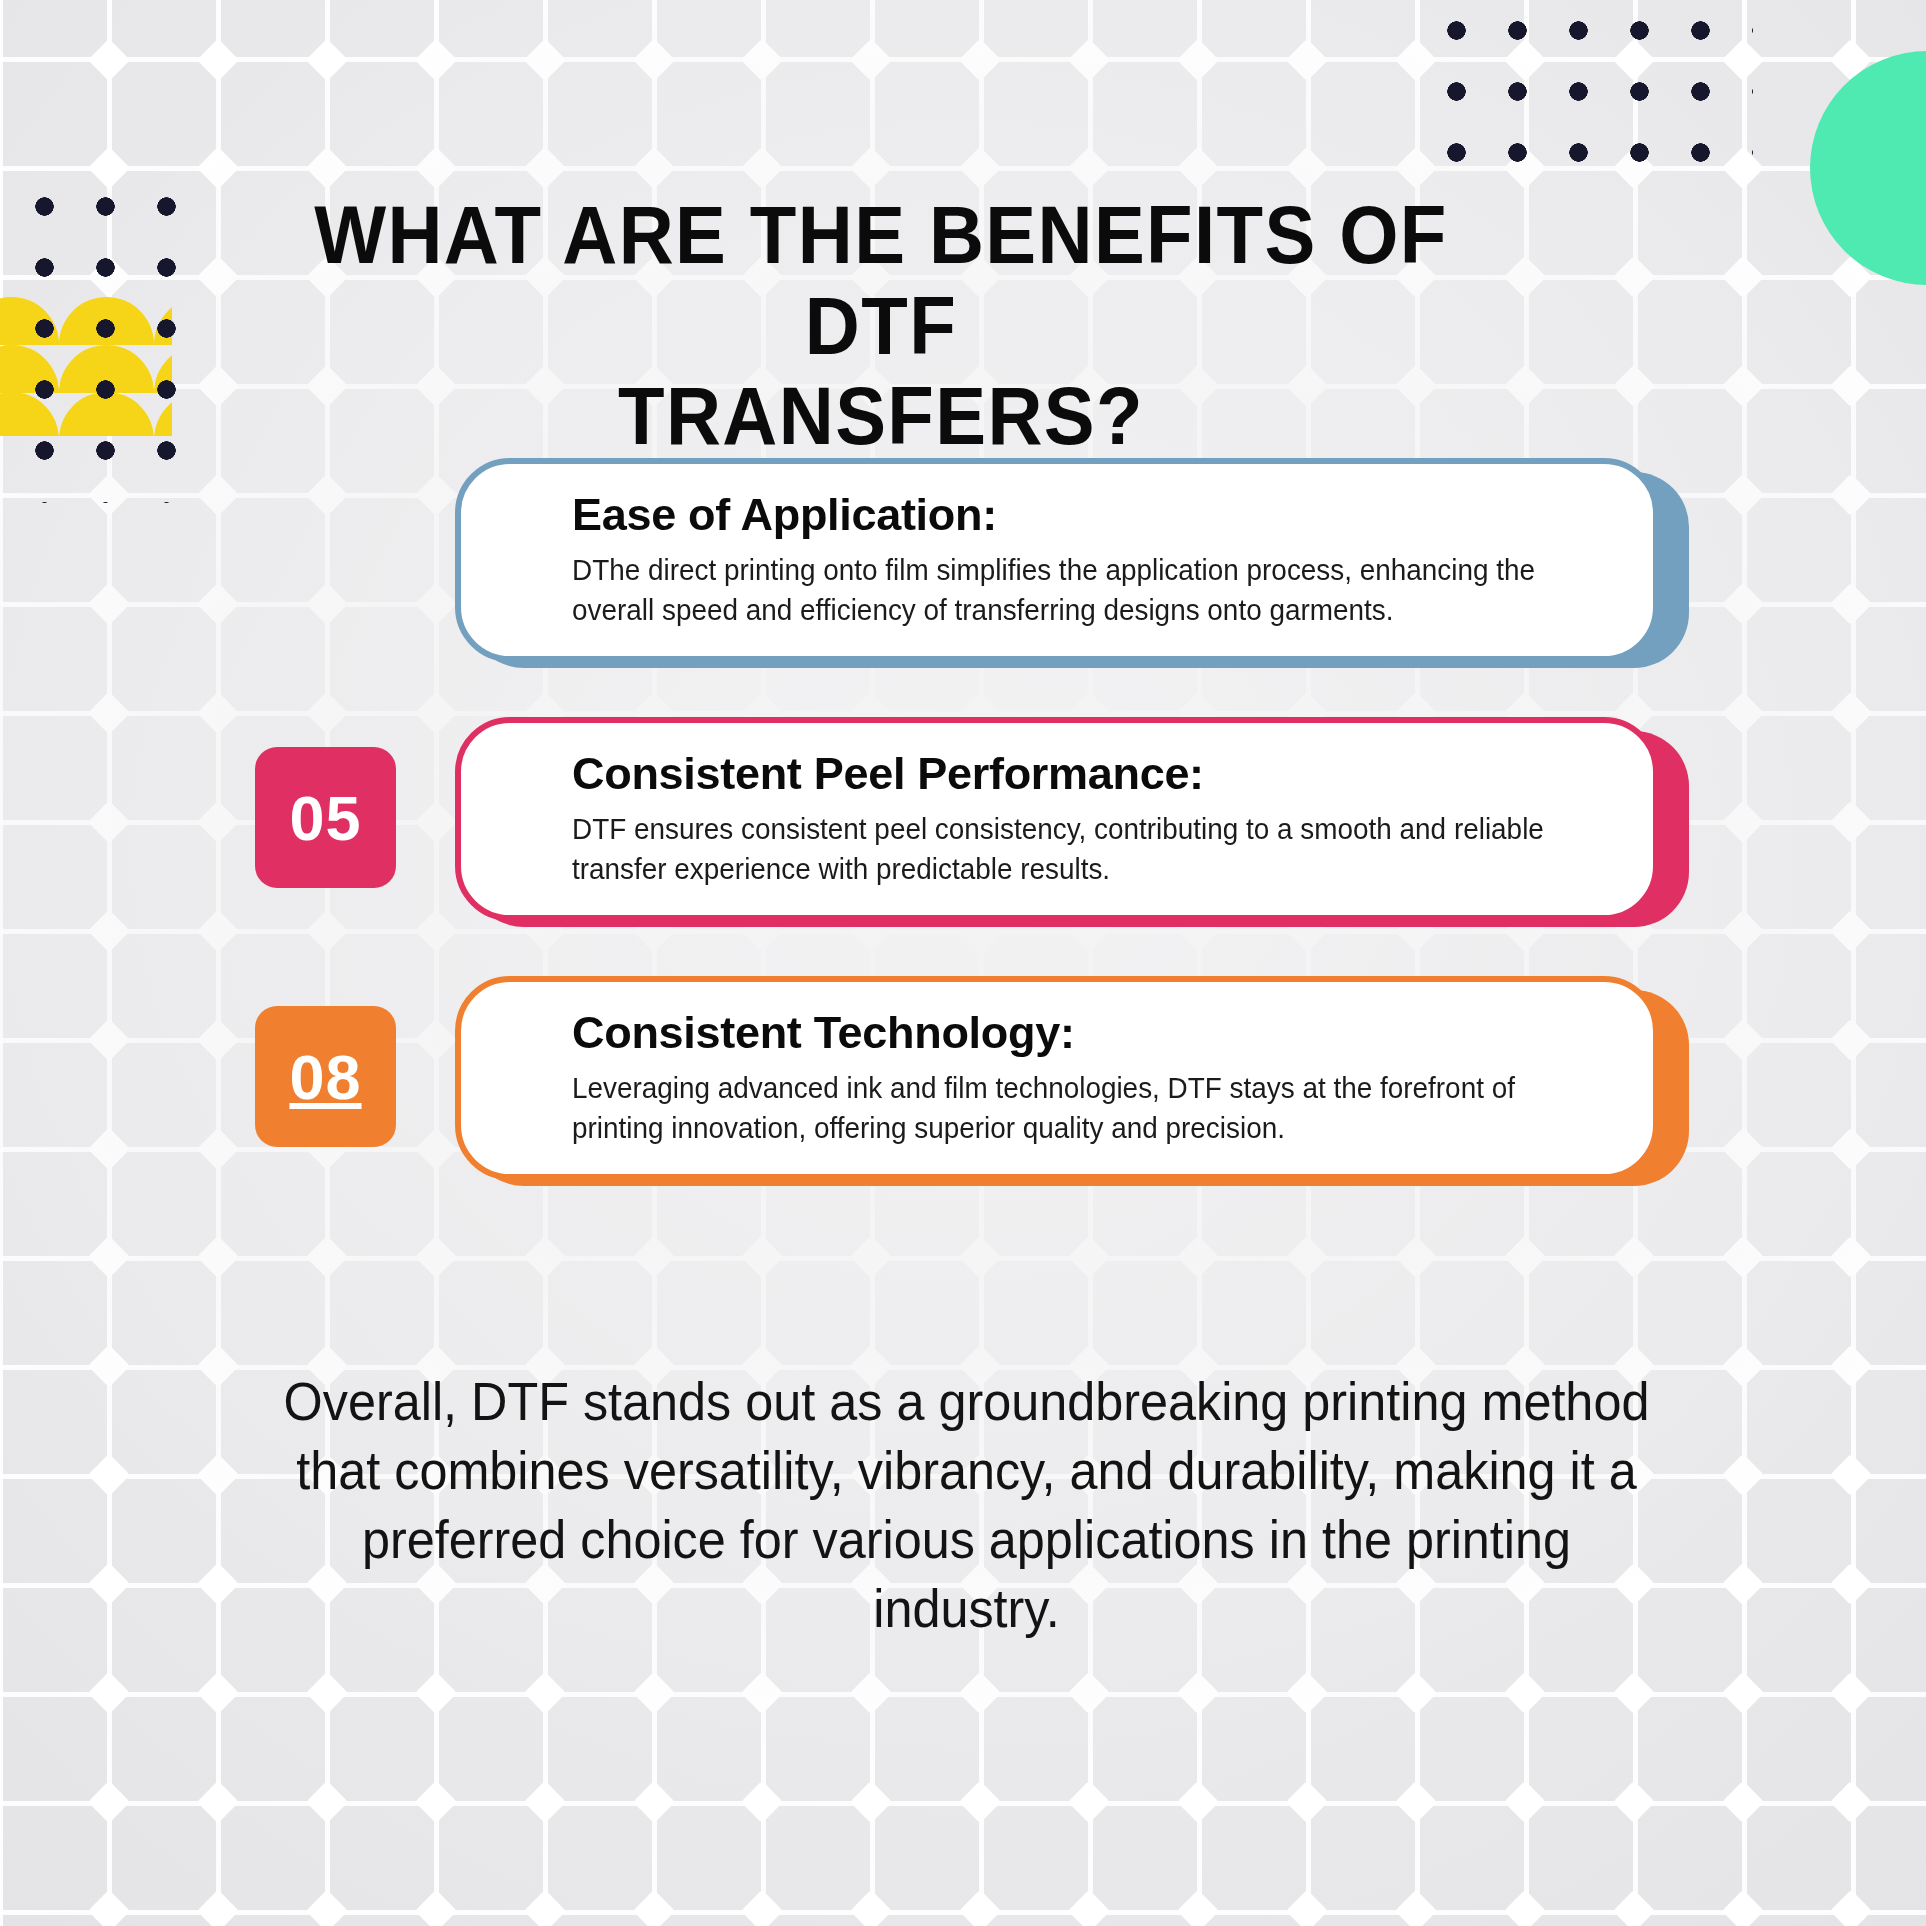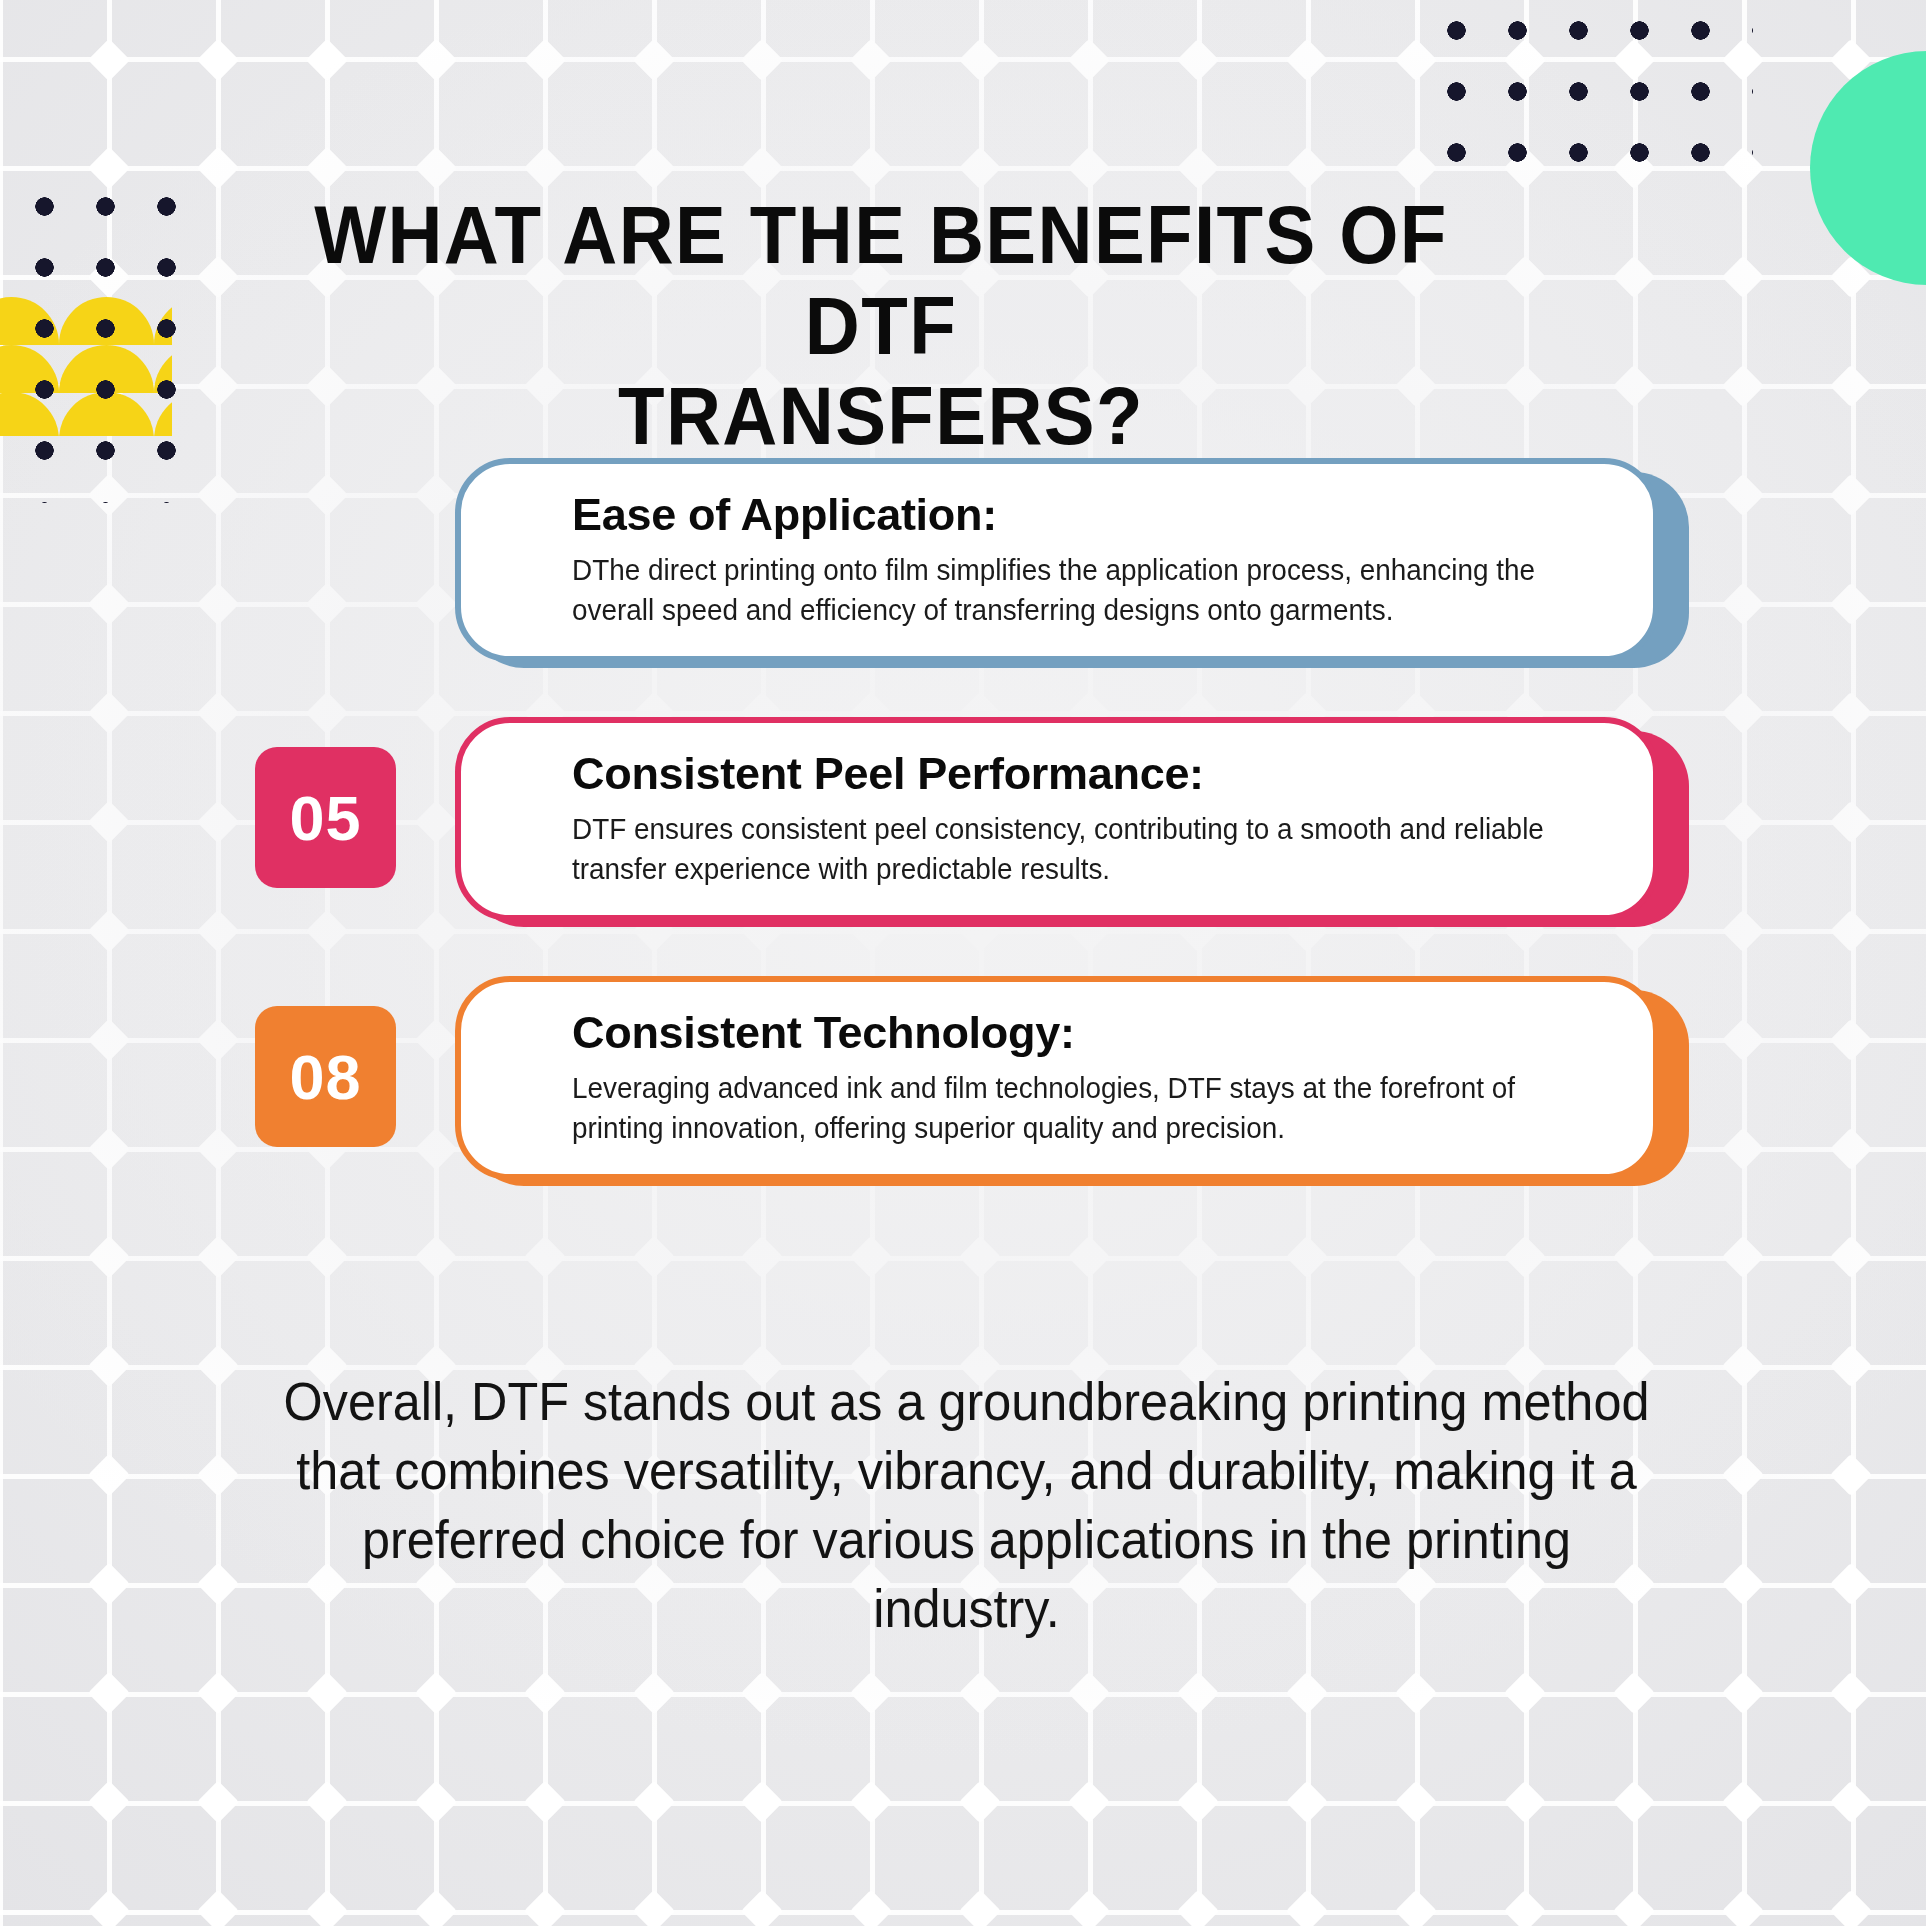--- a/index.html
+++ b/index.html
@@ -540,21 +540,21 @@
         <span>05</span>
       </div>
     </div>
 
     <div class="card-row">
       <div class="card-shadow" id="sh2" style="background: rgb(240, 128, 48);"></div>
       <div class="card" id="cd2" style="border-color: rgb(240, 128, 48);">
         <h3>Consistent Technology:</h3>
         <p>Leveraging advanced ink and film technologies, DTF stays at the forefront of printing innovation, offering superior quality and precision.</p>
       </div>
-      <div class="badge" id="bg2" style="background: rgb(240, 128, 48);">
+      <div class="badge" id="bg2" style="background: rgb(240, 128, 48); text-decoration: underline;">
         <span>08</span>
       </div>
     </div>
 
   </div>
 
   <div class="outro">Overall, DTF stands out as a groundbreaking printing method that combines versatility, vibrancy, and durability, making it a preferred choice for various applications in the printing industry.</div>
 
 </div>
 

